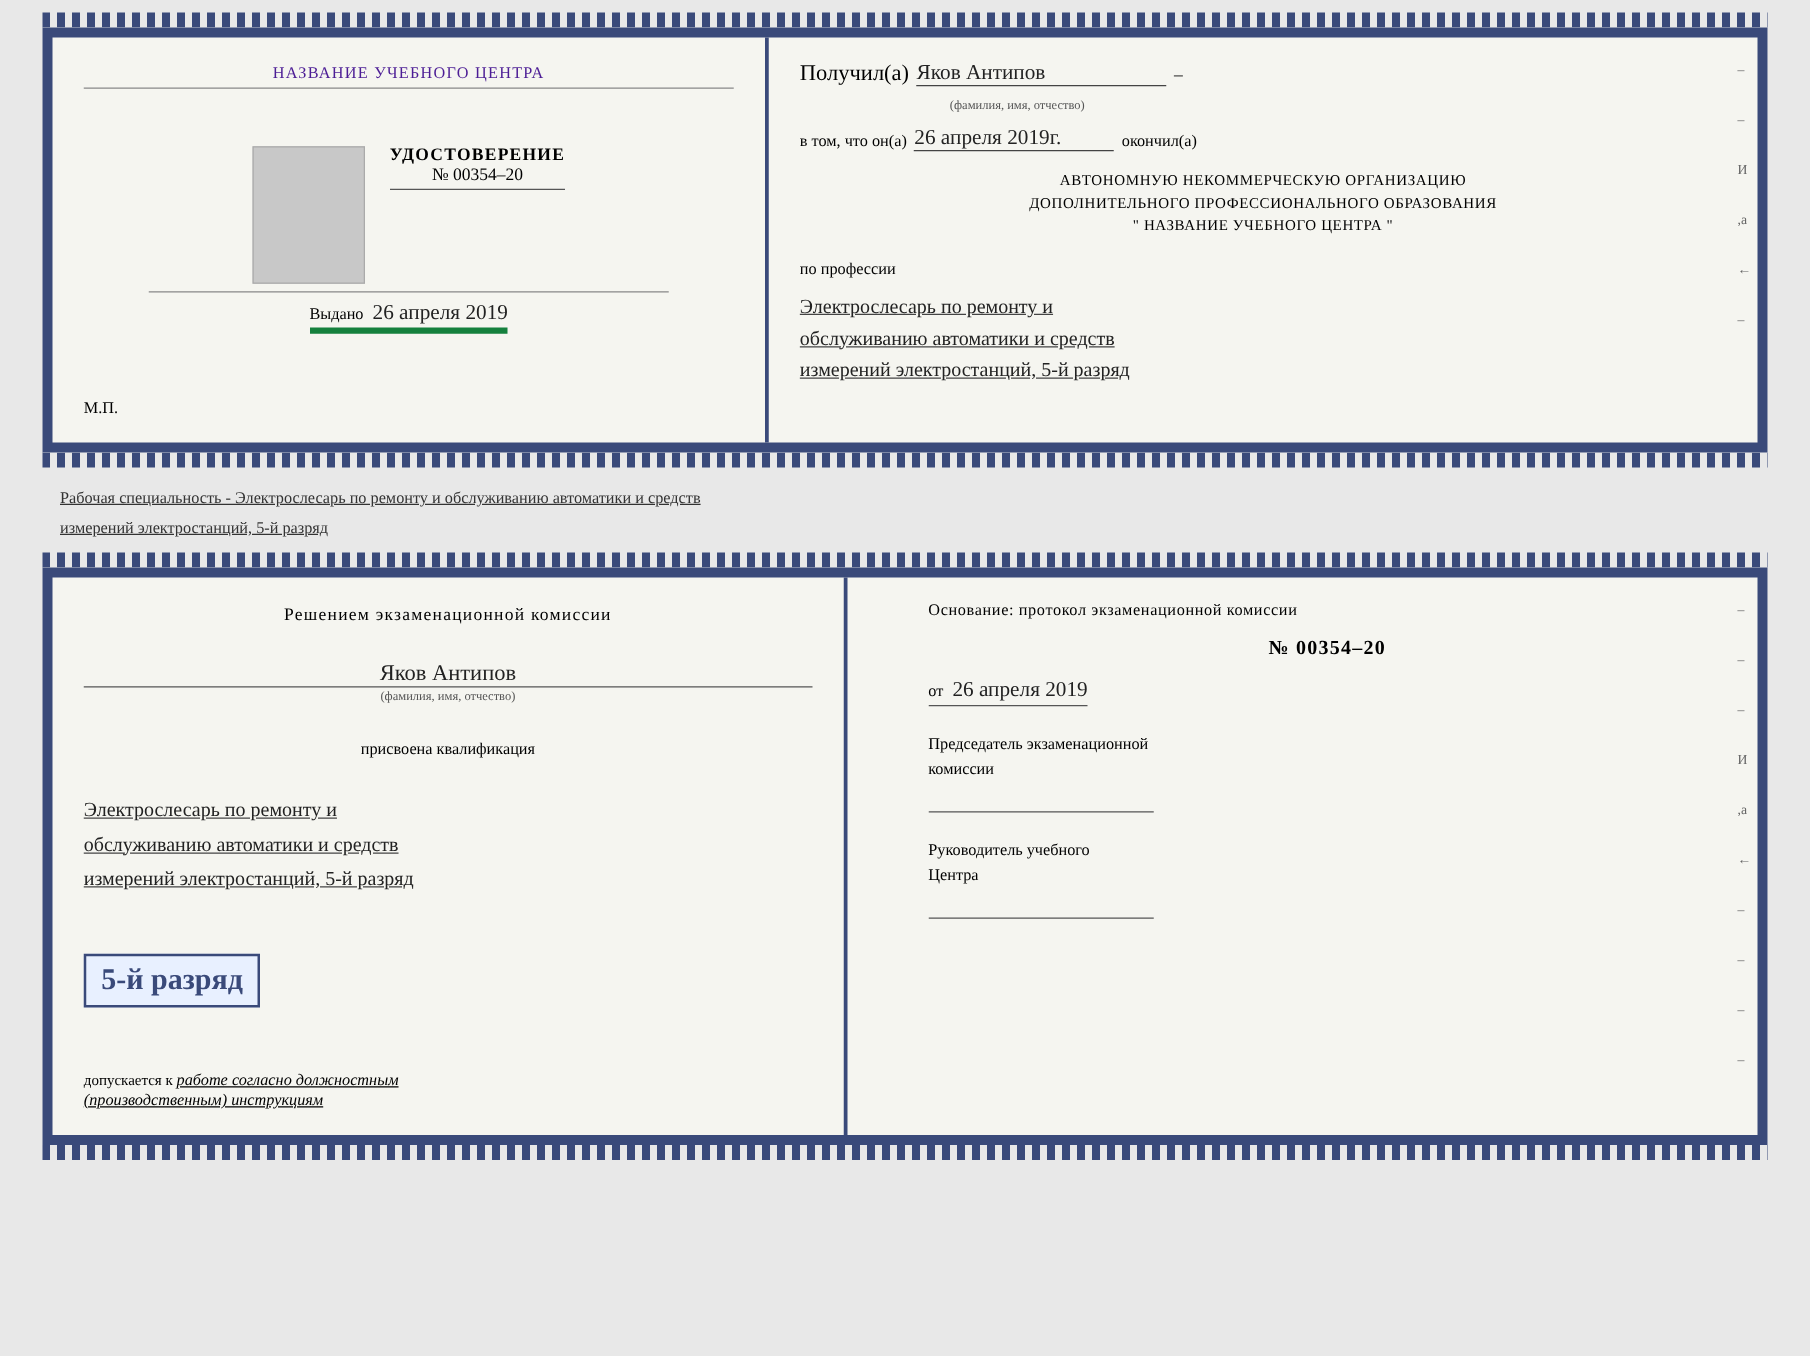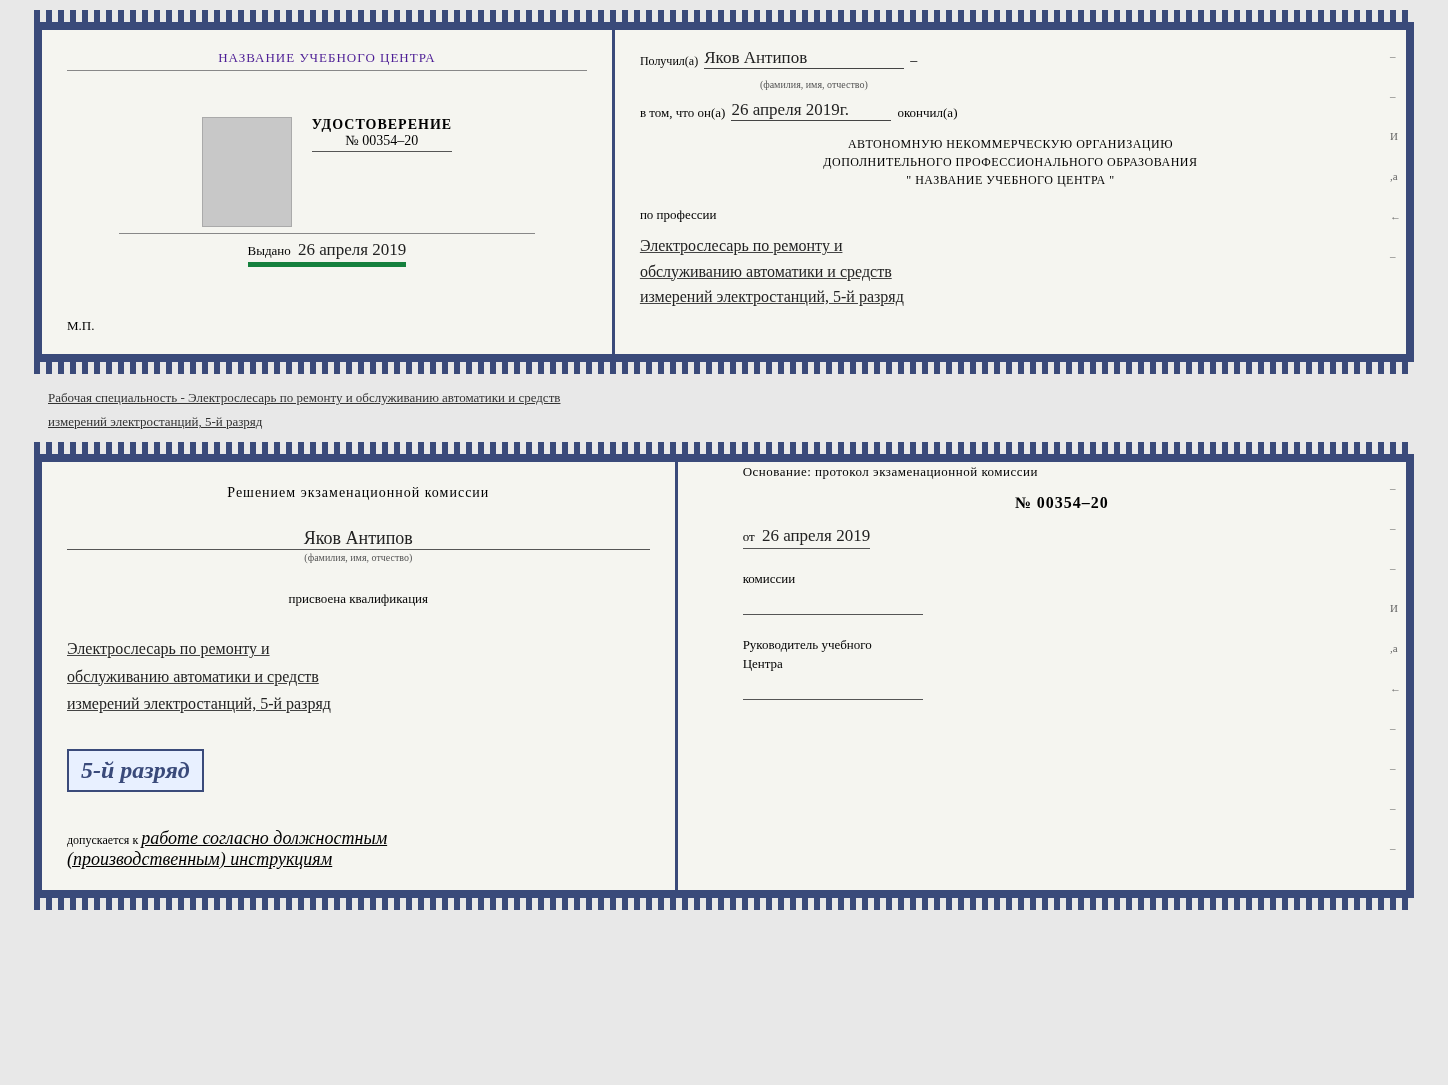--- a/index.html
+++ b/index.html
@@ -195,21 +195,21 @@
       width: 48%;
       border-right: 3px solid #3a4a7a;
       padding: 20px 25px;
       display: flex;
       flex-direction: column;
       gap: 24px;
     }
 
     .qual-right {
       width: 52%;
-      padding: 2px 25px;
+      padding: 18px 25px;
       display: flex;
       flex-direction: column;
       gap: 10px;
       position: relative;
       margin-left: 40px;
     }
 
     .resheniem-title {
       font-size: 14px;
       text-align: center;
@@ -249,33 +249,32 @@
 
     .big-rank {
       background: #e8f0ff;
       border: 2px solid #3a4a7a;
       padding: 6px 12px;
       text-align: center;
       font-size: 24px;
       font-weight: bold;
       color: #3a4a7a;
       font-family: 'Segoe Script', 'Comic Sans MS', cursive;
-      margin: 8px 0;
+      margin: 22px 0;
       width: fit-content;
-      font-style: italic;
     }
 
     .dopuskaetsya {
       font-size: 12px;
       margin-top: 4px;
     }
 
     .dopuskaetsya-handwritten {
       font-family: 'Segoe Script', 'Comic Sans MS', cursive;
-      font-size: 18px;
+      font-size: 13px;
       font-style: italic;
       text-decoration: underline;
     }
 
     
     .osnovanie-title {
       font-size: 13px;
       letter-spacing: 0.5px;
     }
 
@@ -350,21 +349,21 @@
             <span class="handwritten" style="margin-left:4px;">26 апреля 2019</span>
           </div>
         </div>
 
         <div class="mp-row">М.П.</div>
       </div>
 
       <div class="diploma-right">
 
         <div class="poluchil-row">
-          <span style="font-size:12px;">Получил(а)</span>
+          <span style="font-size:18px;">Получил(а)</span>
           <span class="underline-field">
             <span class="handwritten">Яков Антипов</span>
           </span>
           <span style="font-size:14px;"> –</span>
         </div>
         <span class="fio-caption" style="text-align:left; margin-left: 120px;">(фамилия, имя, отчество)</span>
 
         <div class="vtom-row">
           <span>в том, что он(а)</span>
           <span class="underline-field" style="min-width:160px;">
@@ -442,20 +441,21 @@
         <div class="protokol-number">№  00354–20</div>
 
         <div>
           <span class="ot-row">
             <span>от</span>
             <span class="handwritten" style="margin-left:4px;">26 апреля 2019</span>
           </span>
         </div>
 
         <div class="chairman-block">
+          <div>Председатель экзаменационной</div>
           <div>комиссии</div>
           <span class="signature-line"></span>
         </div>
 
         <div class="rukov-block">
           <div>Руководитель учебного</div>
           <div>Центра</div>
           <span class="signature-line"></span>
         </div>
 

